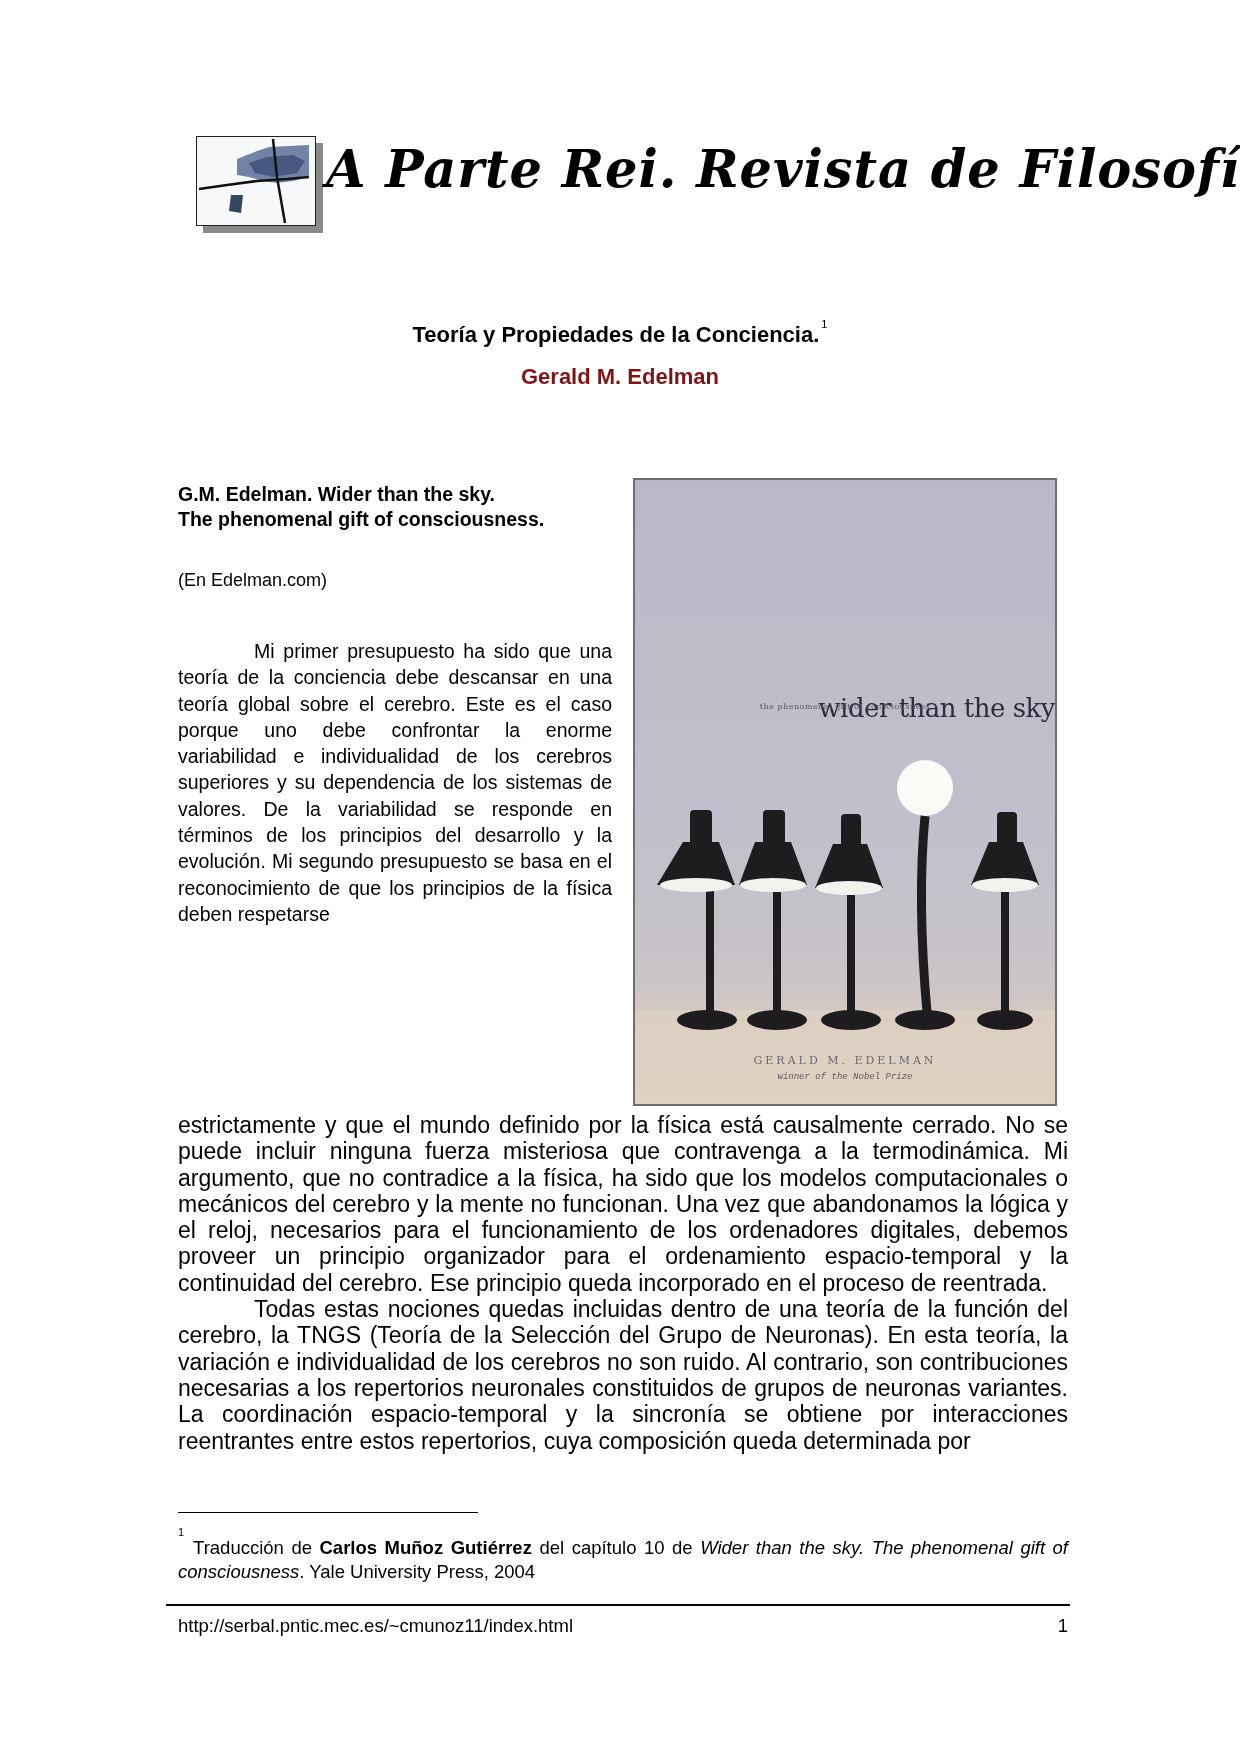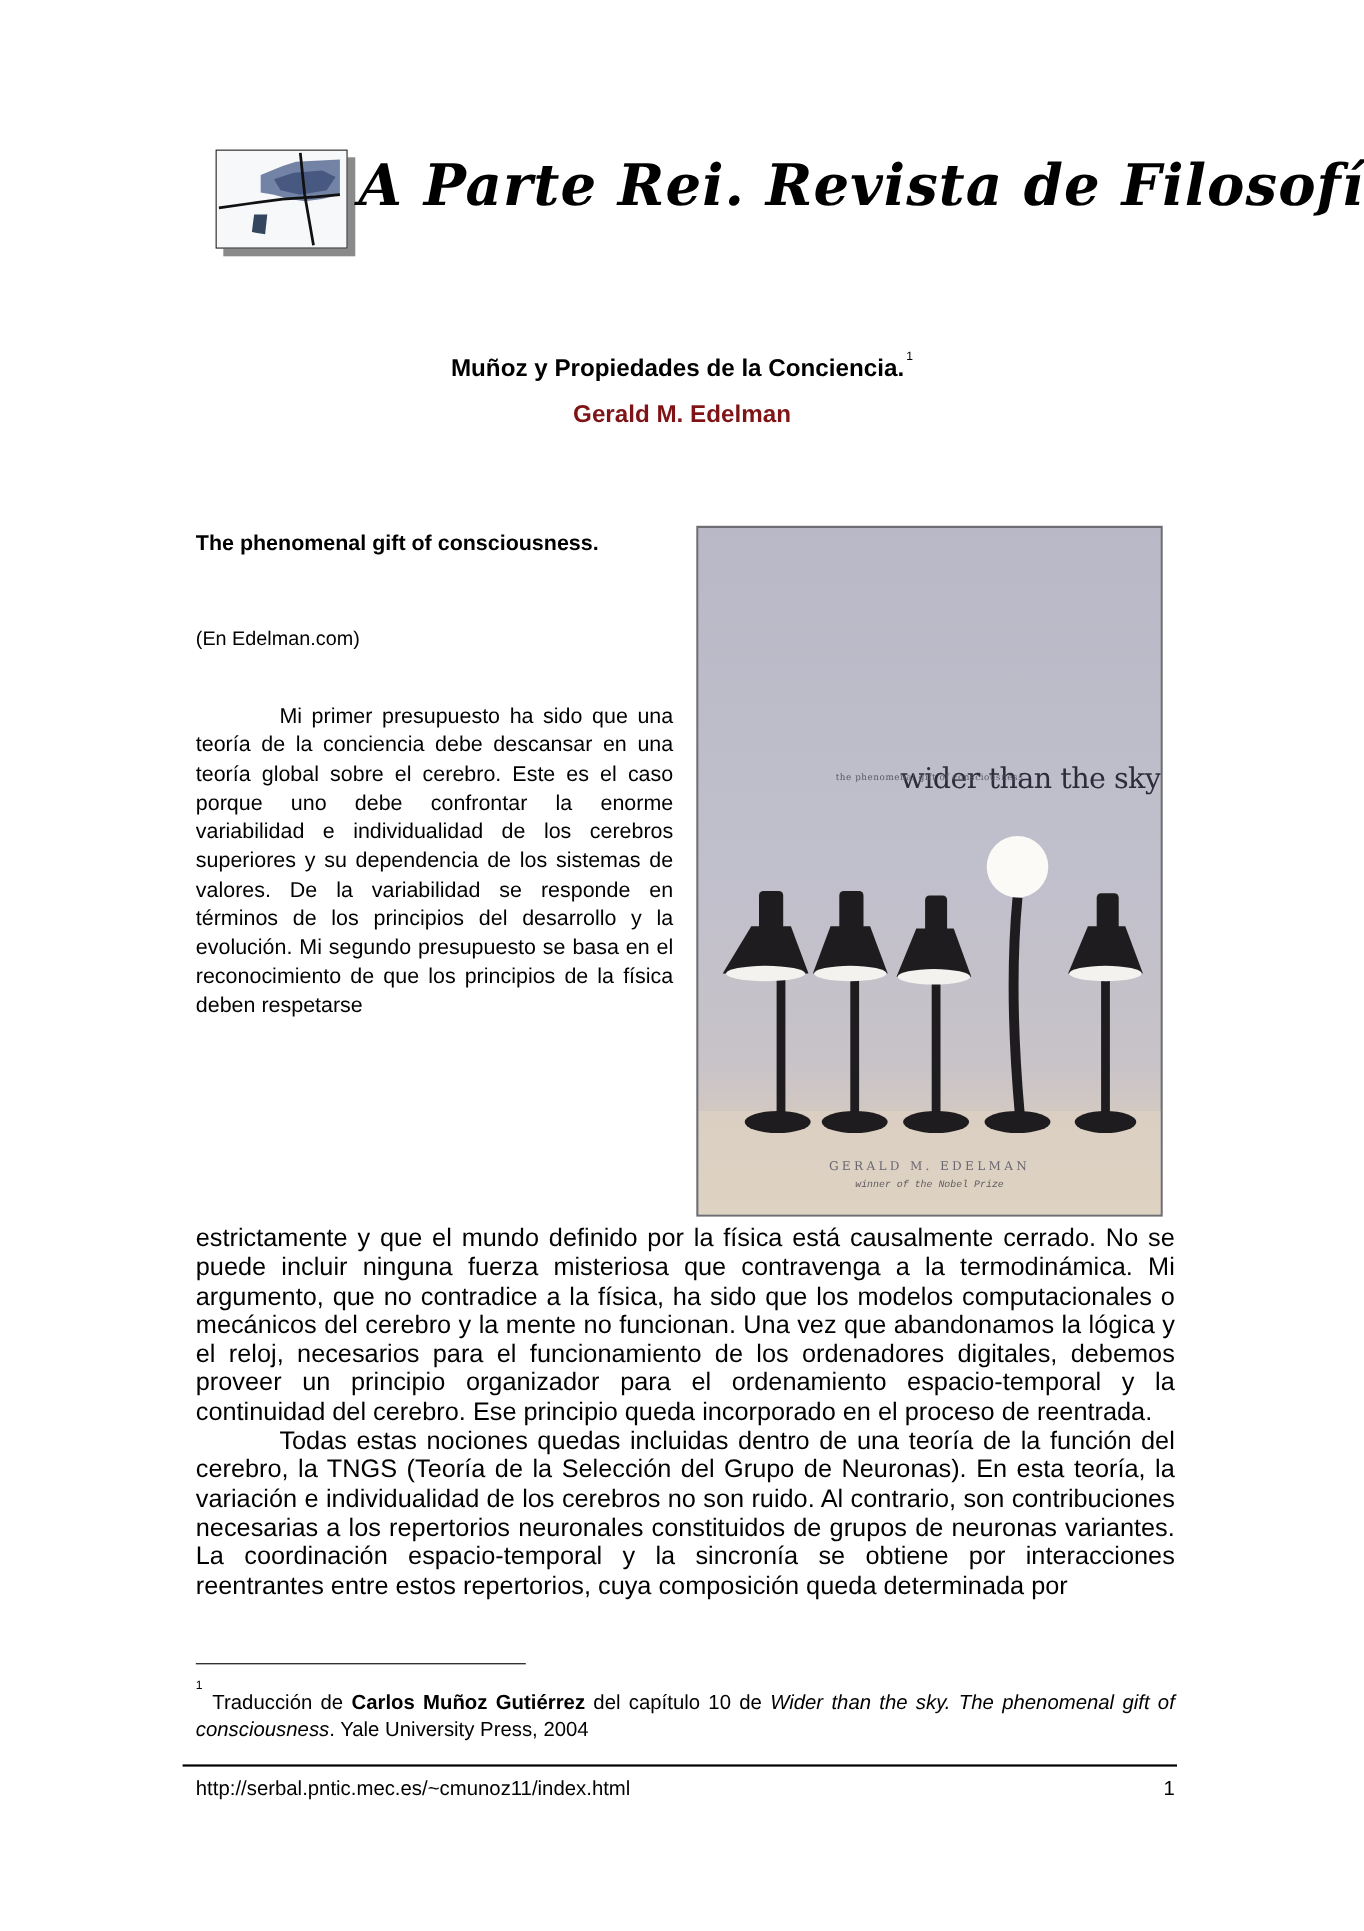--- a/index.html
+++ b/index.html
@@ -50,24 +50,25 @@
   <svg width="118" height="88" viewBox="0 0 118 88">
     <path d="M40 22 L60 14 L72 10 L112 8 L112 40 L96 44 L80 46 L66 44 L52 40 L40 38 Z" fill="#5b6f95" opacity="0.85"></path>
     <path d="M52 26 L70 20 L96 18 L108 24 L100 36 L76 40 L58 36 Z" fill="#3c4f78" opacity="0.8"></path>
     <path d="M2 52 L30 48 L60 44 L90 42 L112 40" stroke="#111" stroke-width="2.5" fill="none"></path>
     <path d="M76 2 L80 40 L88 86" stroke="#111" stroke-width="2.5" fill="none"></path>
     <path d="M34 58 L46 58 L44 76 L32 74 Z" fill="#34465e"></path>
   </svg>
 </div>
 <div class="masthead">A Parte Rei. Revista de Filosofía</div>
 
-<div class="title"><span>Muñoz y Propiedades de la Conciencia.</span><sup>1</sup></div>
+<div class="title"><span>Teoría y Propiedades de la Conciencia.</span><sup>1</sup></div>
 <div class="author">Gerald M. Edelman</div>
 
 <div class="bookref">
+  <div>G.M. Edelman. Wider than the sky.</div>
   <div>The phenomenal gift of consciousness.</div>
 </div>
 <div class="amazon">(En Edelman.com)</div>
 
 <div class="cover">
   <svg class="lamps" width="424" height="628" viewBox="0 0 424 628">
 
     <rect x="0" y="530" width="424" height="100" fill="#ddd2c2" opacity="0.7"></rect>
 
     <g fill="#1f1c1f">

